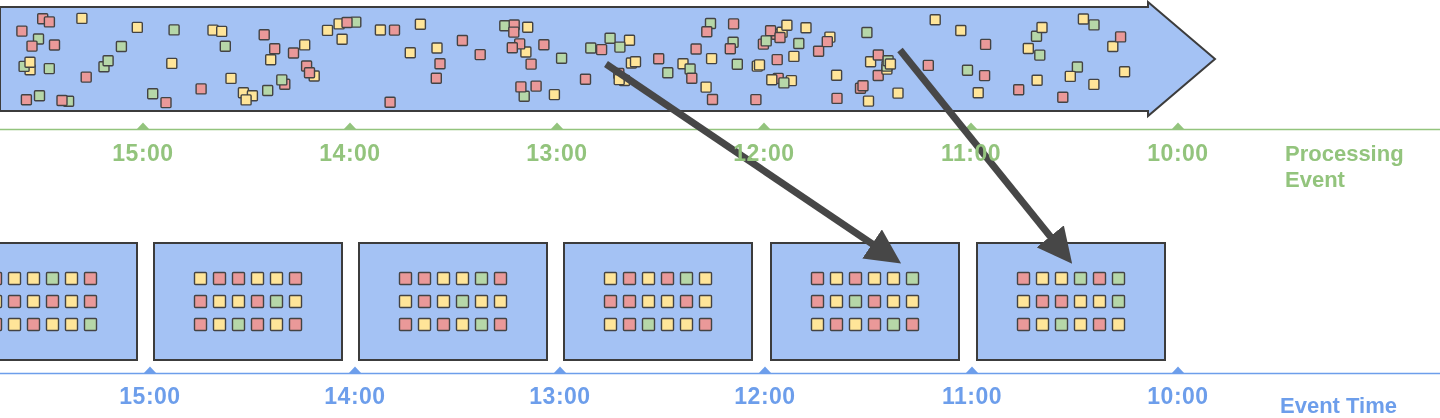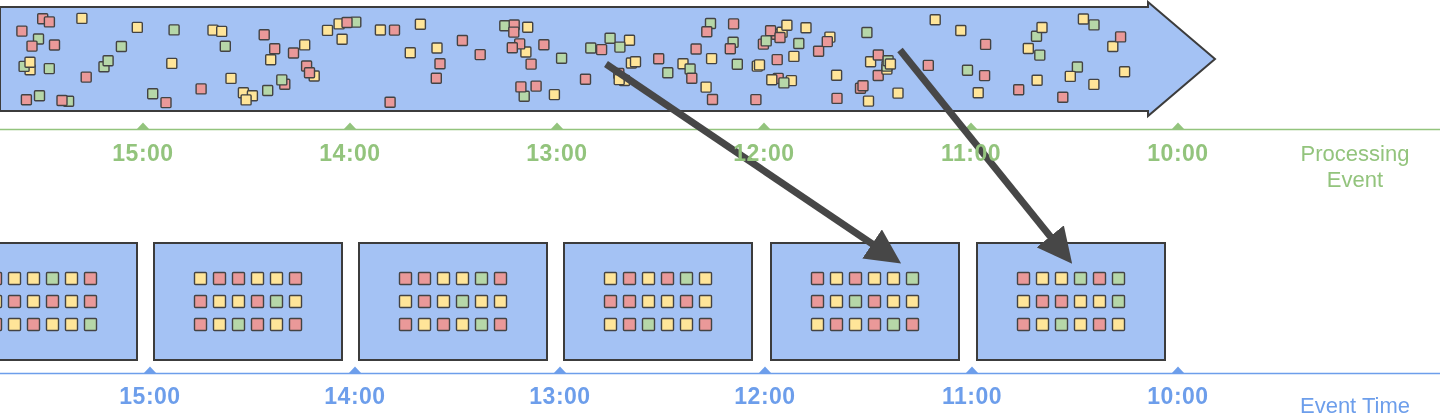--- a/index.html
+++ b/index.html
@@ -7,22 +7,22 @@
   body { font-family:"Liberation Sans", sans-serif; }
   .canvas { position:relative; width:1440px; height:418px; background:#ffffff; overflow:hidden; }
   .canvas svg { position:absolute; left:0; top:0; }
   .tick-label {
     position:absolute; width:120px; text-align:center;
     font-size:23px; font-weight:700; letter-spacing:0.5px;
   }
   .pt { color:var(--pt-color,#93c47d); }
   .et { color:var(--et-color,#6d9eeb); }
   .axis-label {
-    position:absolute; text-align:center;
-    font-size:22px; font-weight:400; line-height:26px;
+    position:absolute; text-align:left;
+    font-size:22px; font-weight:700; line-height:26px;
   }
 </style>
 </head>
 <body>
 
 <div class="canvas" style="--pt-color: #93c47d; --et-color: #6d9eeb;">
 
   <svg id="scene" width="1440" height="418" viewBox="0 0 1440 418">
     <defs>
       <marker id="mhead" markerWidth="5" markerHeight="5" refX="3.6" refY="2.5" orient="auto">

